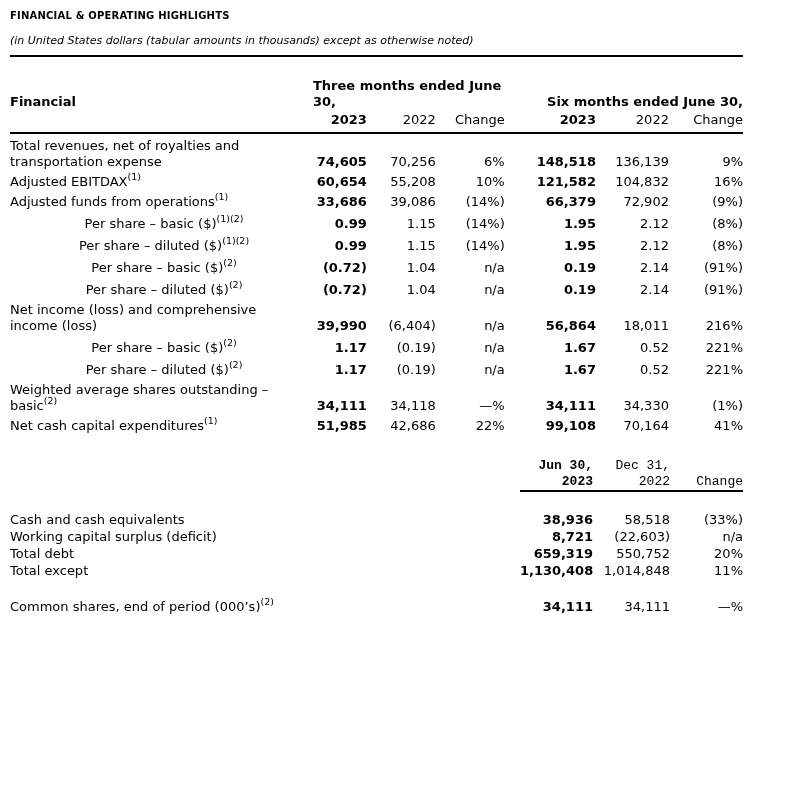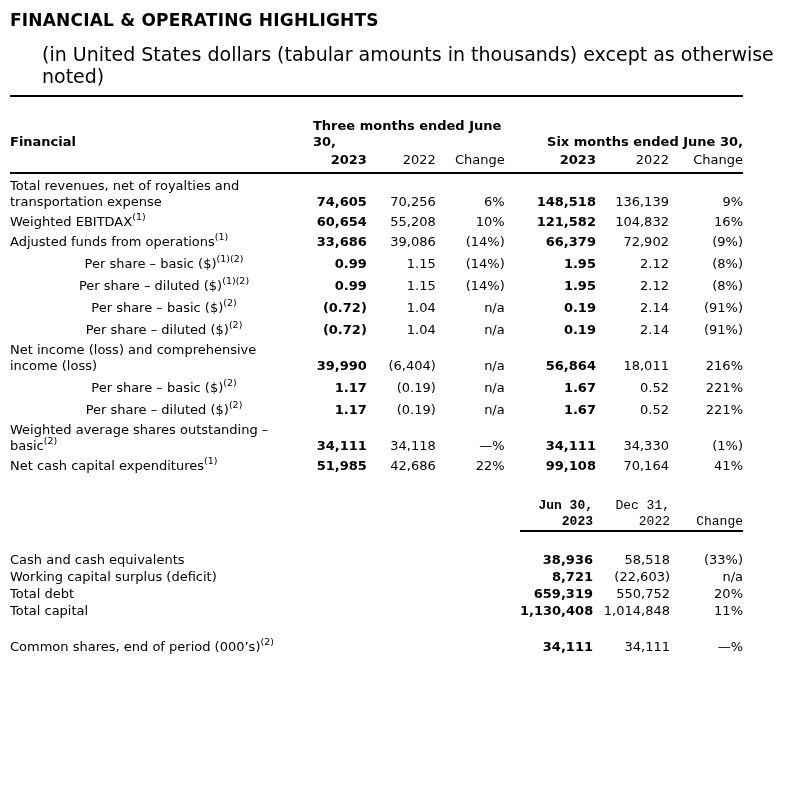--- a/index.html
+++ b/index.html
@@ -2,22 +2,22 @@
 <html><head>
 <meta charset="utf-8">
 <style>
   html, body { margin: 0; padding: 0; background: #fff; }
   body {
     width: 790px; height: 808px; box-sizing: border-box;
     padding: 8px 0 0 10px;
     font-family: "DejaVu Sans", "Liberation Sans", sans-serif;
     font-size: 13px; color: #000;
   }
-  .title { font-size: 17px; font-weight: bold; margin: 2px 0 0 0; letter-spacing: 0.2px; }
-  .subtitle { margin-top: 13px; font-size: 19px; margin-left: 32px; }
+  .title { font-size: 10px; font-weight: bold; margin: 2px 0 0 0; letter-spacing: 0.2px; }
+  .subtitle { font-style: italic; margin-top: 13px; font-size: 11px; }
 
   table { border-collapse: collapse; table-layout: fixed; width: 733px; }
   td { padding: 0; vertical-align: bottom; line-height: 16px; overflow: hidden; }
   .num { text-align: right; }
   .b { font-weight: bold; }
   .lbl { text-align: left; }
   .indent { padding-left: 14px; text-align: center; }
   sup { font-size: 9.5px; line-height: 0; position: relative; top: -1px; }
 
   
@@ -72,21 +72,21 @@
       <tr class="gap">
         <td class="lbl"><span>Total revenues, net of royalties and transportation expense</span></td>
         <td class="num b">74,605</td>
         <td class="num">70,256</td>
         <td class="num">6%</td>
         <td class="num b">148,518</td>
         <td class="num">136,139</td>
         <td class="num">9%</td>
       </tr>
       <tr class="gap">
-        <td class="lbl"><span>Weighted EBITDAX</span><sup>(1)</sup></td>
+        <td class="lbl"><span>Adjusted EBITDAX</span><sup>(1)</sup></td>
         <td class="num b">60,654</td>
         <td class="num">55,208</td>
         <td class="num">10%</td>
         <td class="num b">121,582</td>
         <td class="num">104,832</td>
         <td class="num">16%</td>
       </tr>
       <tr class="gap">
         <td class="lbl"><span>Adjusted funds from operations</span><sup>(1)</sup></td>
         <td class="num b">33,686</td>
@@ -210,21 +210,21 @@
         <td class="num">(22,603)</td>
         <td class="num">n/a</td>
       </tr>
       <tr>
         <td class="lbl"><span>Total debt</span></td>
         <td class="num b">659,319</td>
         <td class="num">550,752</td>
         <td class="num">20%</td>
       </tr>
       <tr>
-        <td class="lbl"><span>Total capital</span></td>
+        <td class="lbl"><span>Total except</span></td>
         <td class="num b">1,130,408</td>
         <td class="num">1,014,848</td>
         <td class="num">11%</td>
       </tr>
       <tr class="gap">
         <td class="lbl"><span>Common shares, end of period (000’s)</span><sup>(2)</sup></td>
         <td class="num b">34,111</td>
         <td class="num">34,111</td>
         <td class="num">—%</td>
       </tr>

